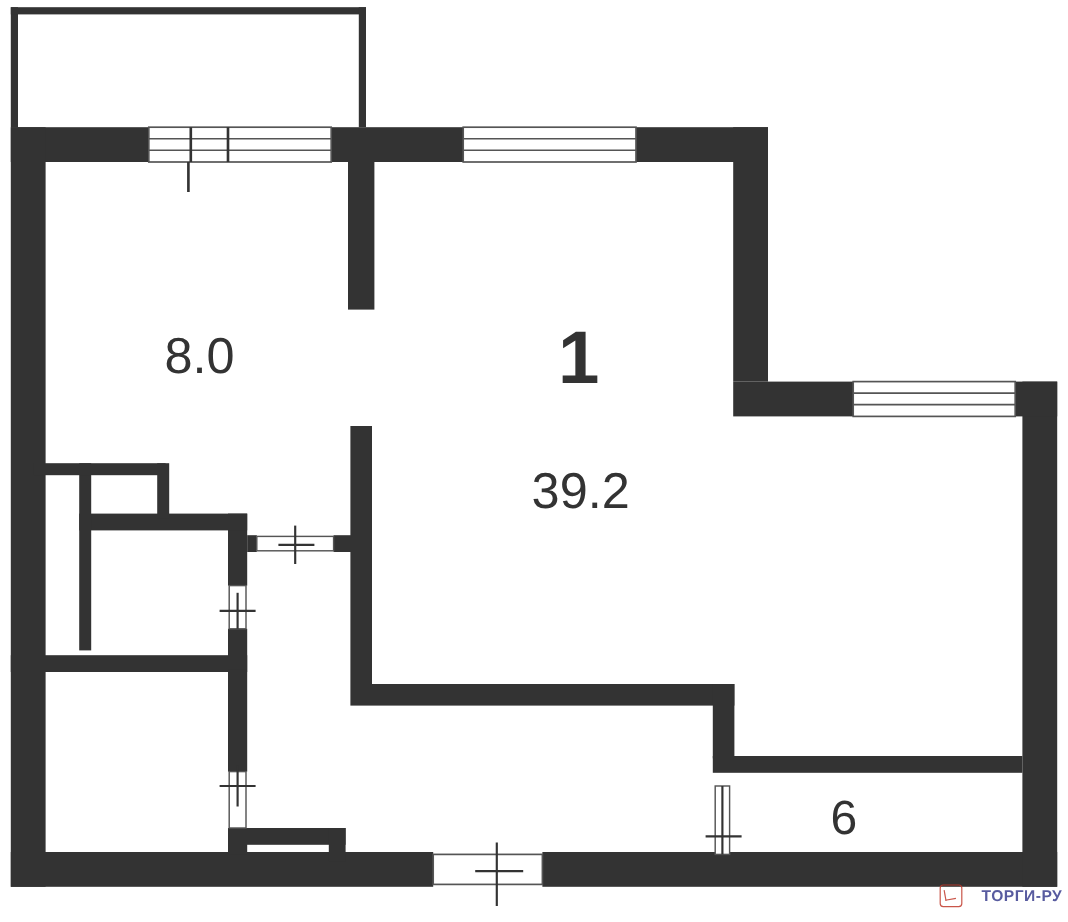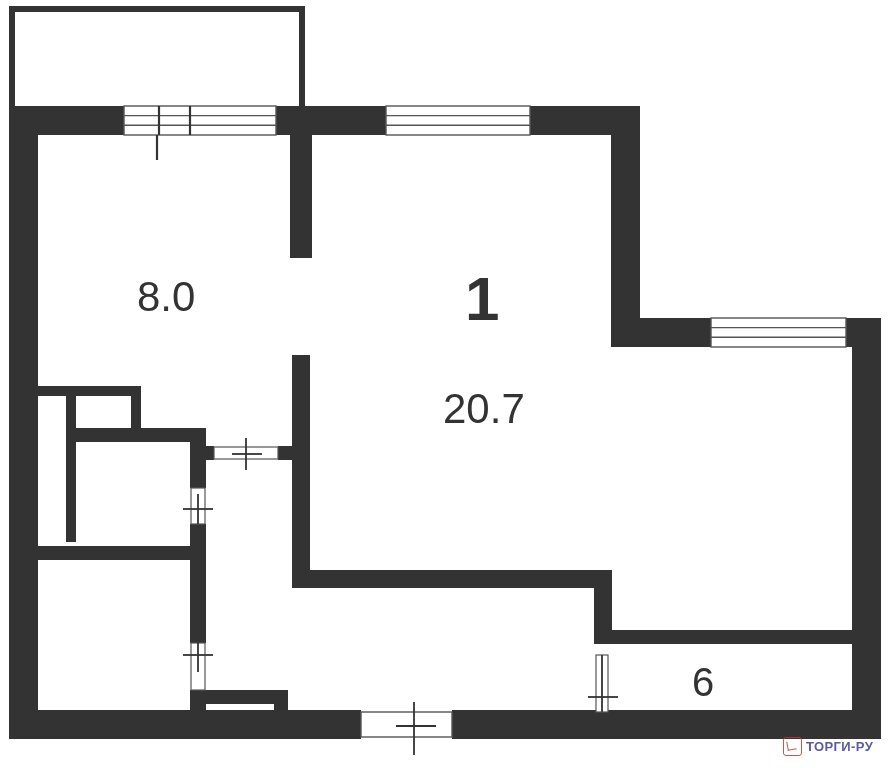--- a/index.html
+++ b/index.html
@@ -43,21 +43,21 @@
     font-weight: 700;
   }
   .room-label.small-area {
     font-size: 40px;
     font-weight: 400;
   }
   #watermark {
     position: absolute;
     display: flex;
     align-items: center;
-    gap: 4px;
+    gap: 16px;
     opacity: 0.85;
     user-select: none;
   }
   #watermark .wm-badge {
     width: 17px;
     height: 17px;
     border: 1.6px solid #c0392b;
     border-radius: 3px;
     position: relative;
     display: inline-block;
@@ -210,21 +210,21 @@
         <line x1="396" y1="726" x2="436" y2="726" stroke="#333333" stroke-width="1.8"></line>
       </g>
     </g>
 
   </svg>
 
   <div class="room-label area" style="left:137px; top:276px;">8.0</div>
 
   <div class="room-label rooms-count" style="left:465px; top:268px;">1</div>
 
-  <div class="room-label area" style="left:443px; top:388px;">20.7</div>
+  <div class="room-label area" style="left:443px; top:388px;">39.2</div>
 
   <div class="room-label small-area" style="left:692px; top:662px;">6</div>
 
   <div id="watermark" style="left:783px; top:737px;">
     <span class="wm-badge"></span>
     <span class="wm-text">ТОРГИ-РУ</span>
   </div>
 
 </div>
 

